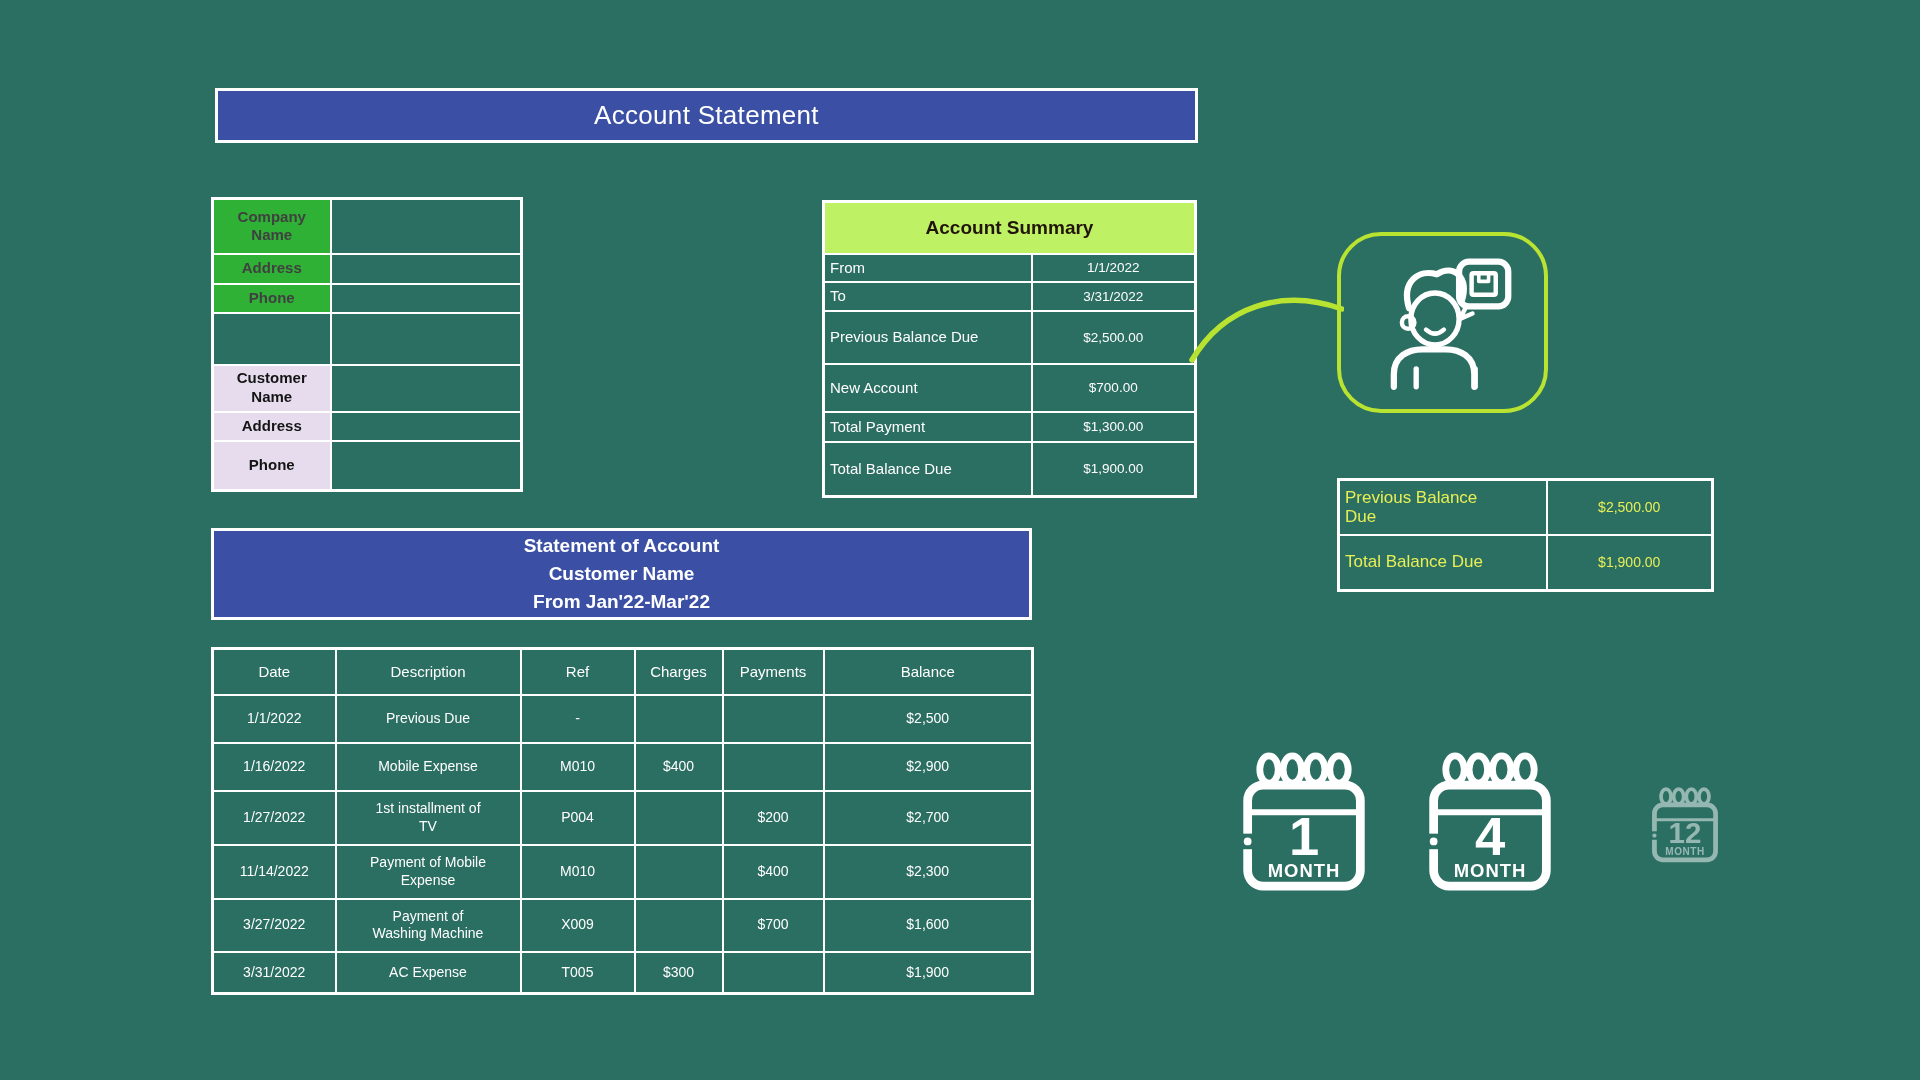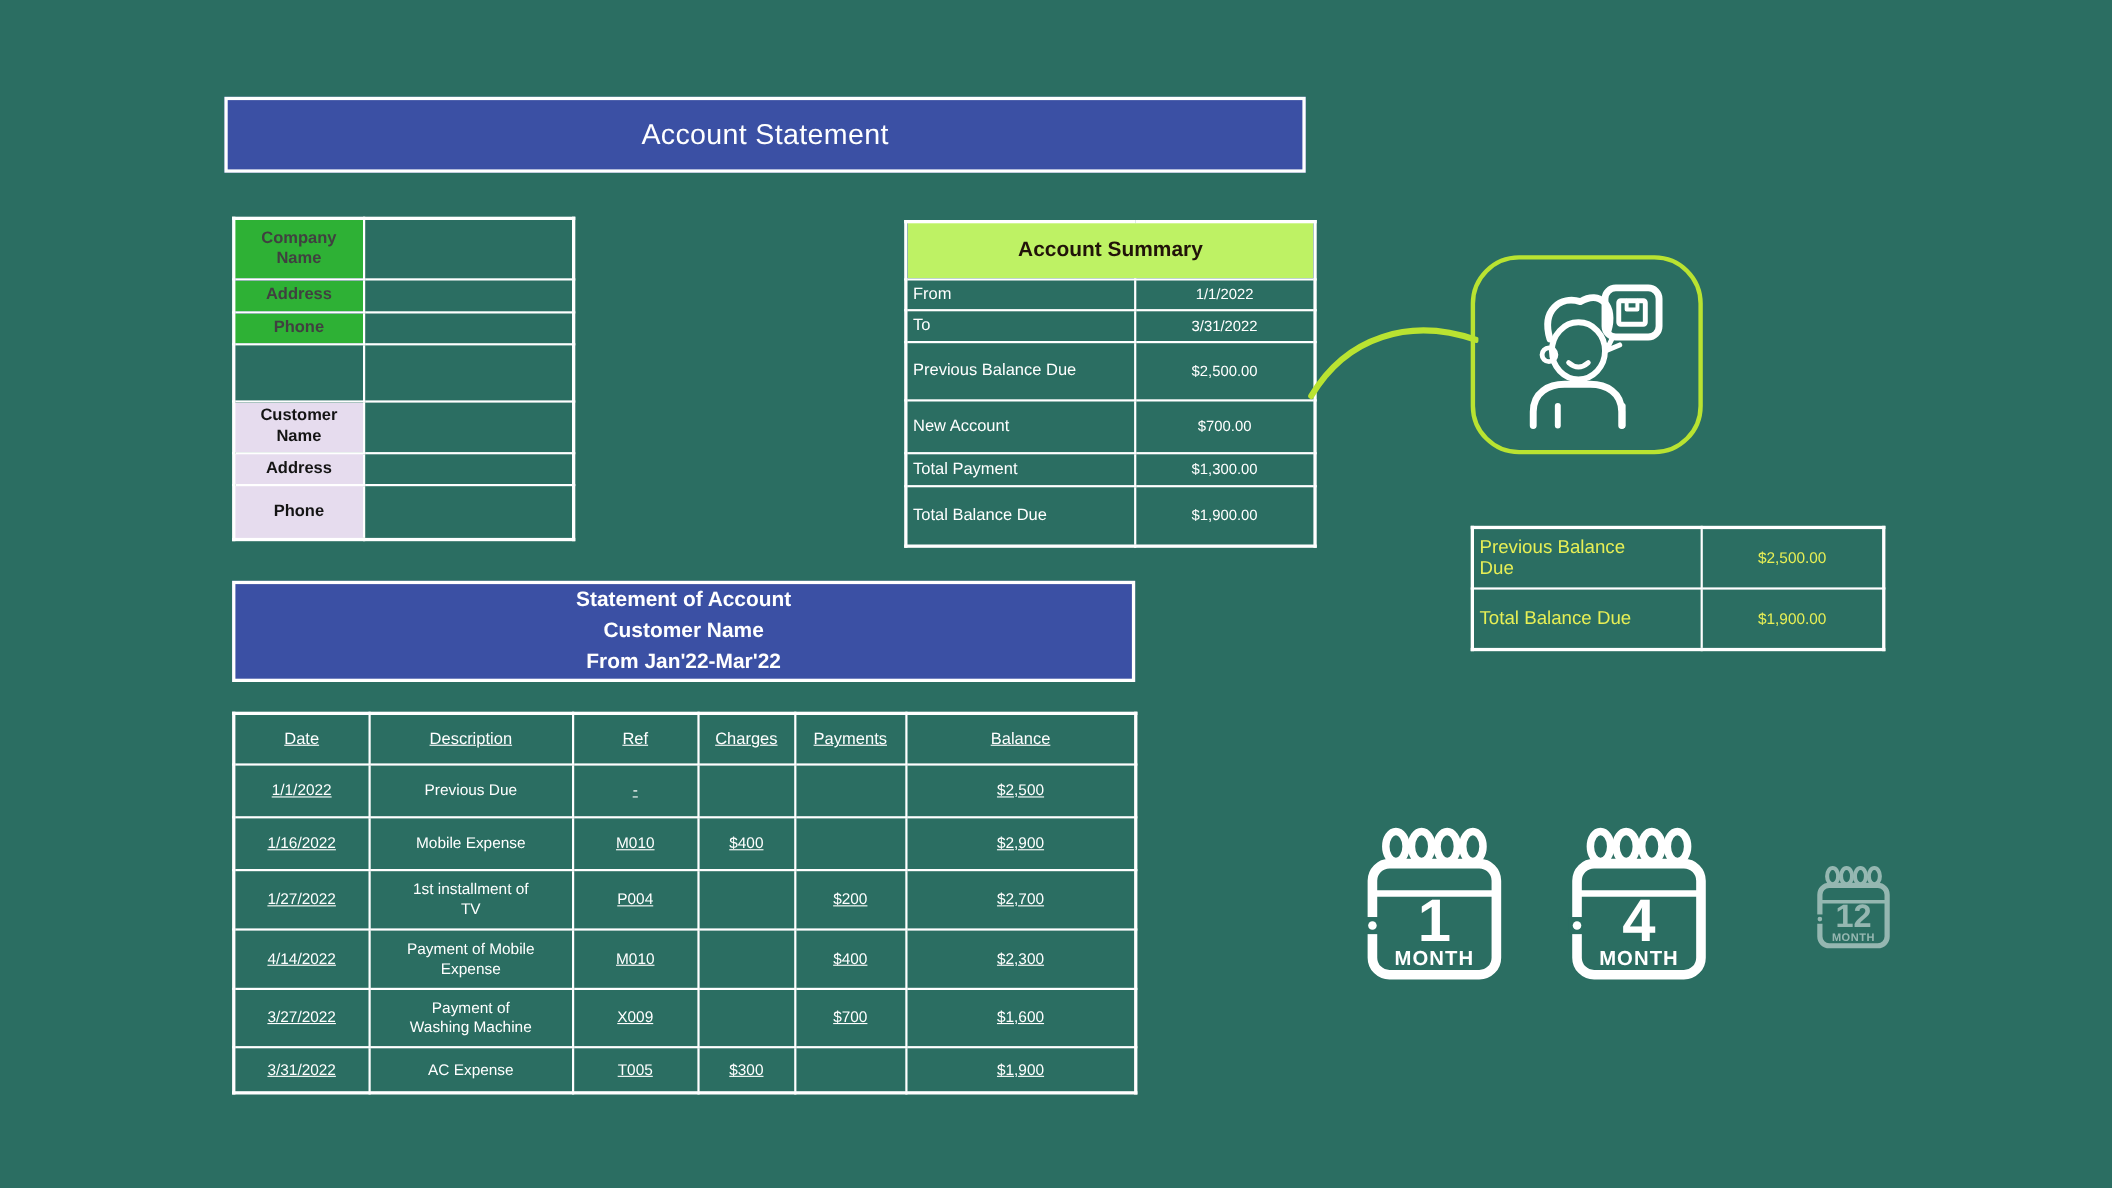--- a/index.html
+++ b/index.html
@@ -9,21 +9,21 @@
     font-family:"Liberation Sans",sans-serif;color:#fff;
   }
   .abs{position:absolute;box-sizing:border-box;}
 
   
   .banner{
     background:#3b50a4;border:3px solid #ffffff;
     display:flex;flex-direction:column;align-items:center;justify-content:center;
     text-align:center;color:#fff;
   }
-  .title-banner{left:204px;top:88px;width:983px;height:69px;}
+  .title-banner{left:215px;top:88px;width:983px;height:55px;}
   .title-banner span{font-size:26px;font-weight:500;letter-spacing:.3px;}
   .statement-banner{left:211px;top:528px;width:821px;height:92px;}
   .statement-banner span{display:block;font-size:19px;font-weight:700;line-height:28px;}
 
   
   table{border-collapse:collapse;table-layout:fixed;}
   td,th{border:2.5px solid #ffffff;padding:0;overflow:hidden;}
   table.outer{border:3px solid #ffffff;}
 
   
@@ -45,21 +45,21 @@
   .summary-table td.lbl span{display:inline-block;max-width:150px;}
   .summary-table td.val{font-size:13.5px;text-align:center;vertical-align:middle;}
 
   
   .balance-table{left:1337px;top:478px;width:374px;color:#e7ef55;}
   .balance-table td.lbl{font-size:17px;padding-left:5px;vertical-align:middle;line-height:1.15;}
   .balance-table td.lbl span{display:inline-block;max-width:150px;}
   .balance-table td.val{font-size:14px;text-align:center;vertical-align:middle;}
 
   
-  .tx-table{left:211px;top:647px;width:820px;text-decoration:underline;}
+  .tx-table{left:211px;top:647px;width:820px;}
   .tx-table th{font-weight:400;font-size:15px;vertical-align:middle;}
   .tx-table td{font-size:14px;text-align:center;vertical-align:middle;line-height:1.25;}
   .tx-table td.desc span{display:inline-block;max-width:126px;}
 
   
   .person-box{
     left:1337px;top:232px;width:211px;height:181px;
     border:4px solid #b9e331;border-radius:44px;
     display:flex;align-items:center;justify-content:center;background:transparent;
   }
@@ -233,21 +233,21 @@
     </tr>
     <tr style="height:54px">
       <td>1/27/2022</td>
       <td class="desc"><span>1st installment of TV</span></td>
       <td>P004</td>
       <td></td>
       <td>$200</td>
       <td>$2,700</td>
     </tr>
     <tr style="height:54px">
-      <td>4/14/2022</td>
+      <td>11/14/2022</td>
       <td class="desc"><span>Payment of Mobile Expense</span></td>
       <td>M010</td>
       <td></td>
       <td>$400</td>
       <td>$2,300</td>
     </tr>
     <tr style="height:53px">
       <td>3/27/2022</td>
       <td class="desc"><span>Payment of Washing Machine</span></td>
       <td>X009</td>

